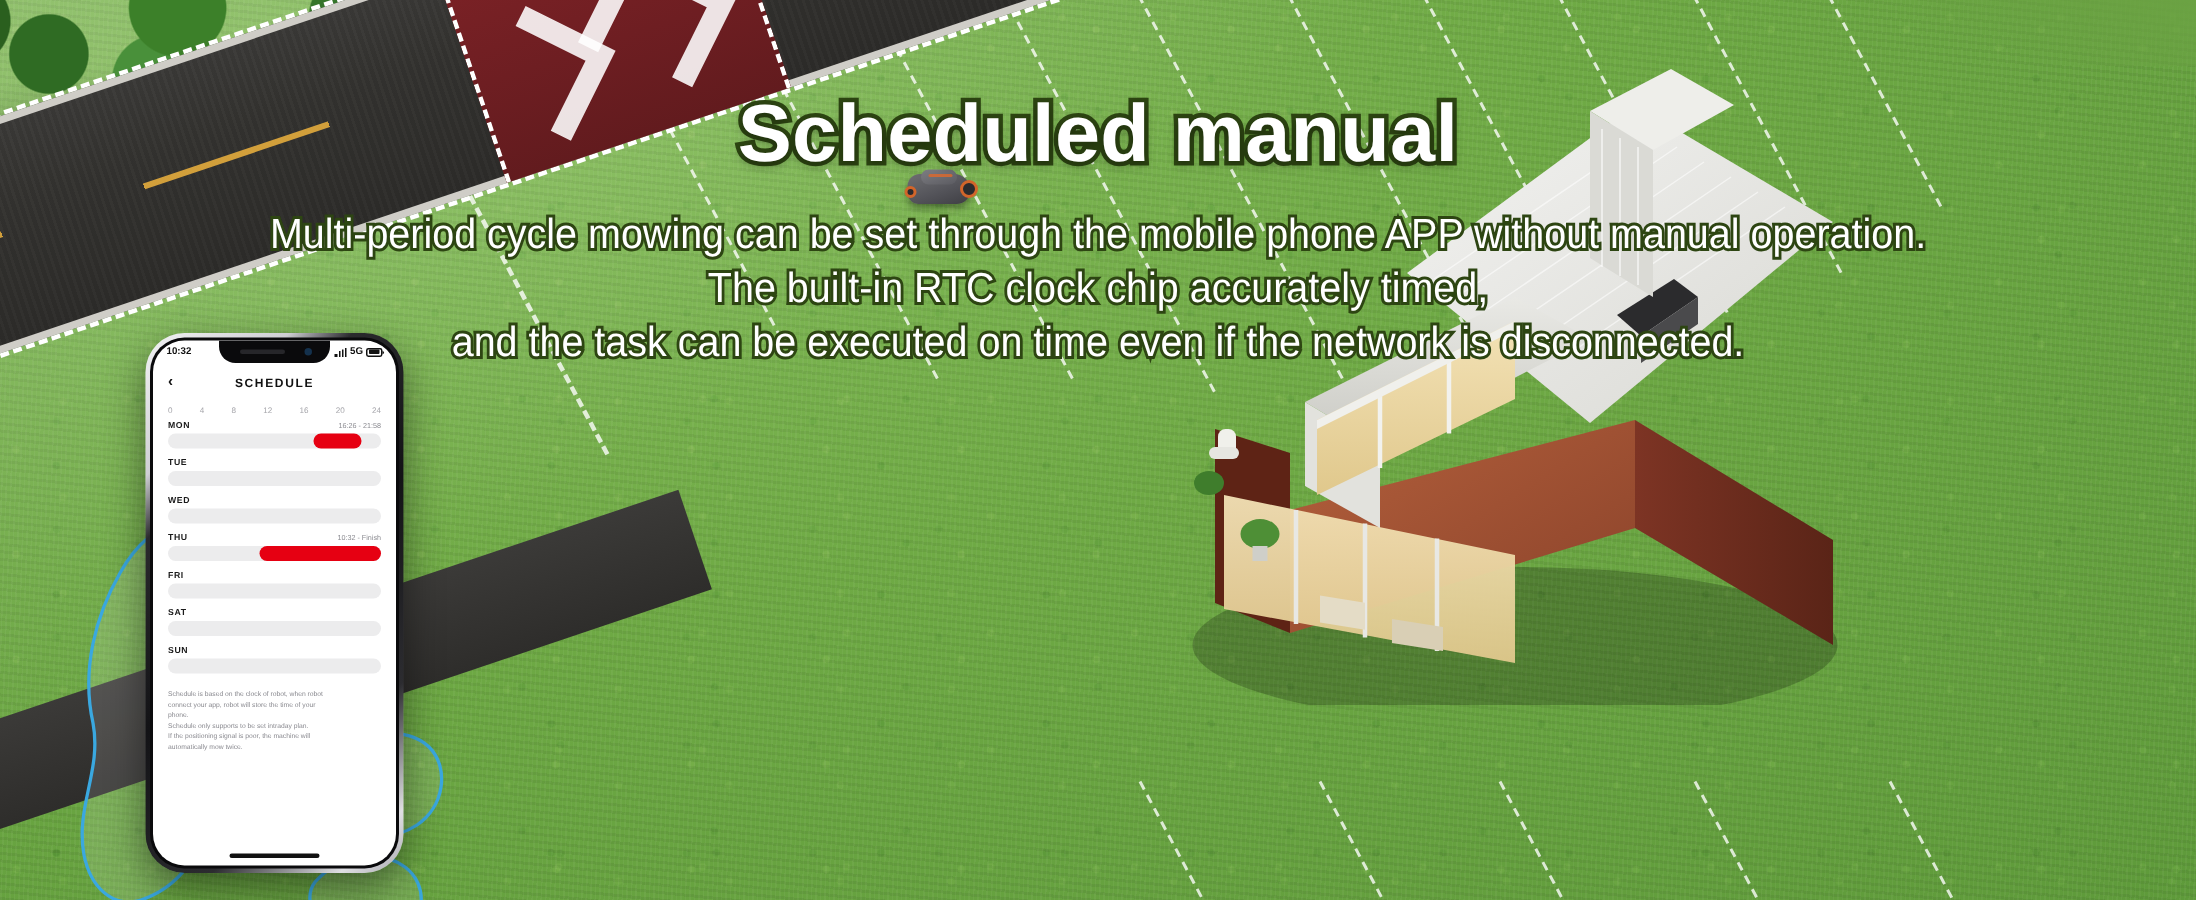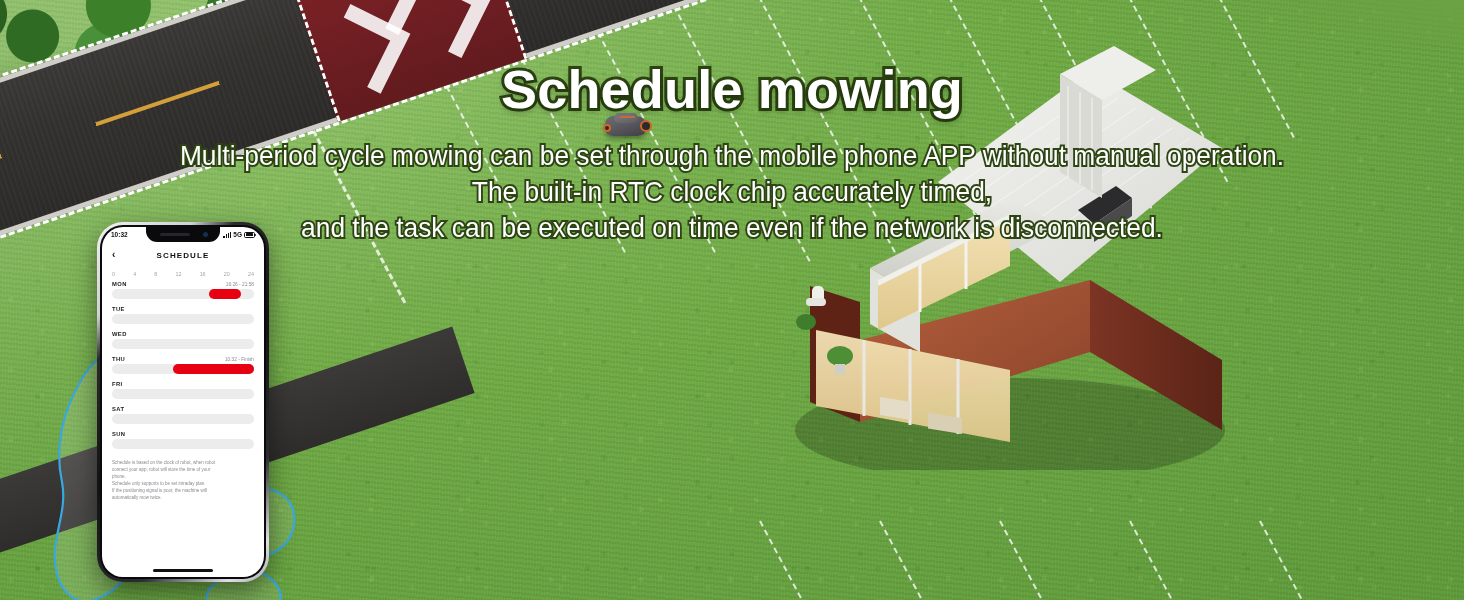--- a/index.html
+++ b/index.html
@@ -400,21 +400,21 @@
   </div>
 
   <div class="mower">
     <div class="body"></div>
     <div class="top"></div>
     <div class="stripe"></div>
     <div class="wheel r"></div>
     <div class="wheel l"></div>
   </div>
 
-  <div class="headline">Schedule mowing</div>
+  <div class="headline">Scheduled manual</div>
 
   <div class="subtitle">
     <div>Multi-period cycle mowing can be set through the mobile phone APP without manual operation.</div>
     <div>The built-in RTC clock chip accurately timed,</div>
     <div>and the task can be executed on time even if the network is disconnected.</div>
   </div>
 
   <div class="phone">
     <div class="phone-inner">
       <div class="screen">

